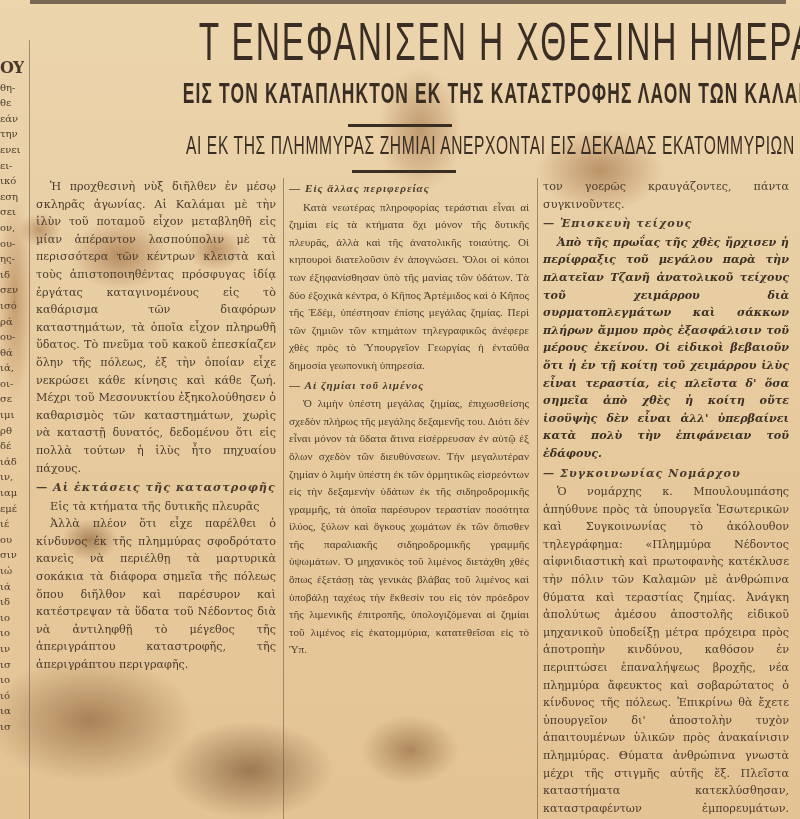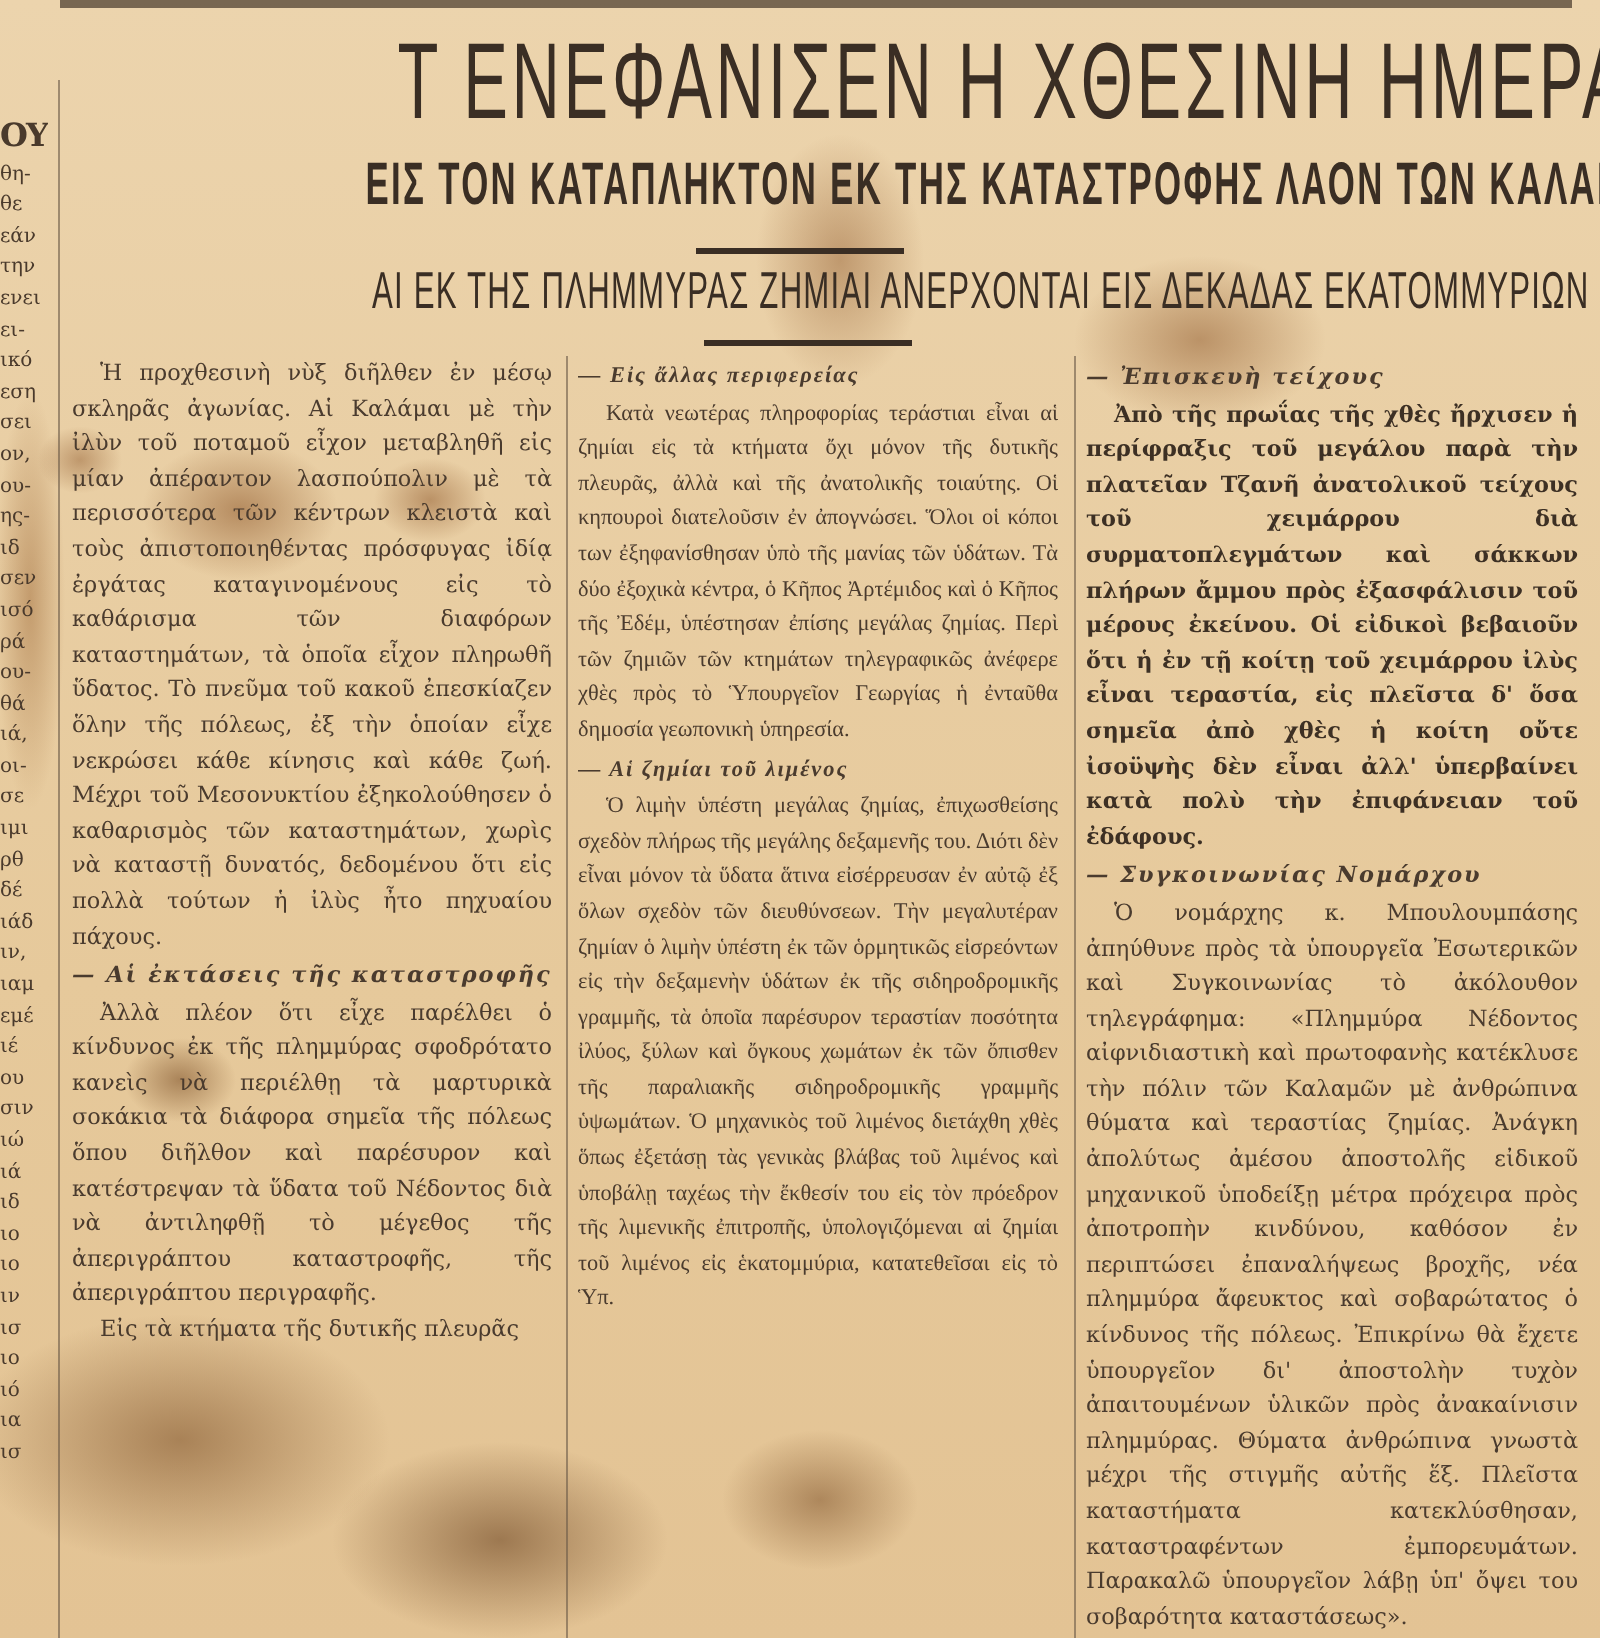--- a/index.html
+++ b/index.html
@@ -25,21 +25,21 @@
   .h1{position:absolute;left:60px;right:10px;top:12px;text-align:center;font-family:"Liberation Sans",sans-serif;
       font-size:54px;line-height:58px;letter-spacing:3px;transform:scaleX(.62);transform-origin:center top;white-space:nowrap;color:#3a2e24;}
   .h2{position:absolute;left:20px;right:5px;top:76px;text-align:center;font-family:"Liberation Sans",sans-serif;font-weight:bold;
       font-size:30px;line-height:34px;letter-spacing:2px;transform:scaleX(.58);transform-origin:center top;white-space:nowrap;color:#3a2e24;}
   .h3{position:absolute;left:40px;right:30px;top:130px;text-align:center;font-family:"Liberation Sans",sans-serif;
       font-size:26px;line-height:30px;letter-spacing:1px;transform:scaleX(.6);transform-origin:center top;white-space:nowrap;color:#3a2e24;}
   .hr{position:absolute;height:3px;background:#3a2e24}
   .col{position:absolute;top:178px;font-size:11.2px;line-height:17.6px;text-align:justify;color:#4a3b2e;overflow:hidden;bottom:4px;}
   .col p{margin:0;text-indent:14px;}
   .col .sub{margin:2px 0 1px 0;text-indent:0;font-weight:bold;font-style:italic;letter-spacing:1px;}
-  .col .it{font-weight:bold;color:#3d3024}
+  .col .it{font-style:italic;font-weight:bold;color:#3d3024}
 </style>
 </head>
 <body>
 
 <div class="paper"></div>
 <div class="topbar"></div>
 
 <div class="prevcol">
   <div class="hd">ΟΥ</div>
   <div id="prevlines">
@@ -91,29 +91,30 @@
 
 <div class="h1">Τ ΕΝΕΦΑΝΙΣΕΝ Η ΧΘΕΣΙΝΗ ΗΜΕΡΑ</div>
 <div class="h2">ΕΙΣ ΤΟΝ ΚΑΤΑΠΛΗΚΤΟΝ ΕΚ ΤΗΣ ΚΑΤΑΣΤΡΟΦΗΣ ΛΑΟΝ ΤΩΝ ΚΑΛΑΜΩΝ</div>
 <div class="hr" style="left:348px;width:104px;top:124px;"></div>
 <div class="h3">ΑΙ ΕΚ ΤΗΣ ΠΛΗΜΜΥΡΑΣ ΖΗΜΙΑΙ ΑΝΕΡΧΟΝΤΑΙ ΕΙΣ ΔΕΚΑΔΑΣ ΕΚΑΤΟΜΜΥΡΙΩΝ</div>
 <div class="hr" style="left:352px;width:104px;top:170px;"></div>
 
 <div class="col" id="col0" style="left:36px;width:240px;">
     <p>Ἡ προχθεσινὴ νὺξ διῆλθεν ἐν μέσῳ σκληρᾶς ἀγωνίας. Αἱ Καλάμαι μὲ τὴν ἰλὺν τοῦ ποταμοῦ εἶχον μεταβληθῆ εἰς μίαν ἀπέραντον λασπούπολιν μὲ τὰ περισσότερα τῶν κέντρων κλειστὰ καὶ τοὺς ἀπιστοποιηθέντας πρόσφυγας ἰδίᾳ ἐργάτας καταγινομένους εἰς τὸ καθάρισμα τῶν διαφόρων καταστημάτων, τὰ ὁποῖα εἶχον πληρωθῆ ὕδατος. Τὸ πνεῦμα τοῦ κακοῦ ἐπεσκίαζεν ὅλην τῆς πόλεως, ἐξ τὴν ὁποίαν εἶχε νεκρώσει κάθε κίνησις καὶ κάθε ζωή. Μέχρι τοῦ Μεσονυκτίου ἐξηκολούθησεν ὁ καθαρισμὸς τῶν καταστημάτων, χωρὶς νὰ καταστῇ δυνατός, δεδομένου ὅτι εἰς πολλὰ τούτων ἡ ἰλὺς ἦτο πηχυαίου πάχους.</p>
     <p class="sub">— Αἱ ἐκτάσεις τῆς καταστροφῆς</p>
+    <p>Εἰς τὰ κτήματα τῆς δυτικῆς πλευρᾶς</p>
     <p>Ἀλλὰ πλέον ὅτι εἶχε παρέλθει ὁ κίνδυνος ἐκ τῆς πλημμύρας σφοδρότατο κανεὶς νὰ περιέλθῃ τὰ μαρτυρικὰ σοκάκια τὰ διάφορα σημεῖα τῆς πόλεως ὅπου διῆλθον καὶ παρέσυρον καὶ κατέστρεψαν τὰ ὕδατα τοῦ Νέδοντος διὰ νὰ ἀντιληφθῇ τὸ μέγεθος τῆς ἀπεριγράπτου καταστροφῆς, τῆς ἀπεριγράπτου περιγραφῆς.</p>
-    <p>Εἰς τὰ κτήματα τῆς δυτικῆς πλευρᾶς</p>
   </div>
 <div class="rule-v" style="left:283px;top:178px;height:641px;"></div>
 <div class="col" id="col1" style="left:289px;width:240px;font-family:Liberation Serif, serif;">
     <p class="sub">— Εἰς ἄλλας περιφερείας</p>
     <p>Κατὰ νεωτέρας πληροφορίας τεράστιαι εἶναι αἱ ζημίαι εἰς τὰ κτήματα ὄχι μόνον τῆς δυτικῆς πλευρᾶς, ἀλλὰ καὶ τῆς ἀνατολικῆς τοιαύτης. Οἱ κηπουροὶ διατελοῦσιν ἐν ἀπογνώσει. Ὅλοι οἱ κόποι των ἐξηφανίσθησαν ὑπὸ τῆς μανίας τῶν ὑδάτων. Τὰ δύο ἐξοχικὰ κέντρα, ὁ Κῆπος Ἀρτέμιδος καὶ ὁ Κῆπος τῆς Ἐδέμ, ὑπέστησαν ἐπίσης μεγάλας ζημίας. Περὶ τῶν ζημιῶν τῶν κτημάτων τηλεγραφικῶς ἀνέφερε χθὲς πρὸς τὸ Ὑπουργεῖον Γεωργίας ἡ ἐνταῦθα δημοσία γεωπονικὴ ὑπηρεσία.</p>
     <p class="sub">— Αἱ ζημίαι τοῦ λιμένος</p>
     <p>Ὁ λιμὴν ὑπέστη μεγάλας ζημίας, ἐπιχωσθείσης σχεδὸν πλήρως τῆς μεγάλης δεξαμενῆς του. Διότι δὲν εἶναι μόνον τὰ ὕδατα ἅτινα εἰσέρρευσαν ἐν αὐτῷ ἐξ ὅλων σχεδὸν τῶν διευθύνσεων. Τὴν μεγαλυτέραν ζημίαν ὁ λιμὴν ὑπέστη ἐκ τῶν ὁρμητικῶς εἰσρεόντων εἰς τὴν δεξαμενὴν ὑδάτων ἐκ τῆς σιδηροδρομικῆς γραμμῆς, τὰ ὁποῖα παρέσυρον τεραστίαν ποσότητα ἰλύος, ξύλων καὶ ὄγκους χωμάτων ἐκ τῶν ὄπισθεν τῆς παραλιακῆς σιδηροδρομικῆς γραμμῆς ὑψωμάτων. Ὁ μηχανικὸς τοῦ λιμένος διετάχθη χθὲς ὅπως ἐξετάσῃ τὰς γενικὰς βλάβας τοῦ λιμένος καὶ ὑποβάλῃ ταχέως τὴν ἔκθεσίν του εἰς τὸν πρόεδρον τῆς λιμενικῆς ἐπιτροπῆς, ὑπολογιζόμεναι αἱ ζημίαι τοῦ λιμένος εἰς ἑκατομμύρια, κατατεθεῖσαι εἰς τὸ Ὑπ.</p>
   </div>
 <div class="rule-v" style="left:537px;top:178px;height:641px;"></div>
 <div class="col" id="col2" style="left:543px;width:246px;">
+    <p style="text-indent: 0px;">τον γοερῶς κραυγάζοντες, πάντα συγκινοῦντες.</p>
     <p class="sub">— Ἐπισκευὴ τείχους</p>
     <p class="it">Ἀπὸ τῆς πρωΐας τῆς χθὲς ἤρχισεν ἡ περίφραξις τοῦ μεγάλου παρὰ τὴν πλατεῖαν Τζανῆ ἀνατολικοῦ τείχους τοῦ χειμάρρου διὰ συρματοπλεγμάτων καὶ σάκκων πλήρων ἄμμου πρὸς ἐξασφάλισιν τοῦ μέρους ἐκείνου. Οἱ εἰδικοὶ βεβαιοῦν ὅτι ἡ ἐν τῇ κοίτῃ τοῦ χειμάρρου ἰλὺς εἶναι τεραστία, εἰς πλεῖστα δ' ὅσα σημεῖα ἀπὸ χθὲς ἡ κοίτη οὔτε ἰσοϋψὴς δὲν εἶναι ἀλλ' ὑπερβαίνει κατὰ πολὺ τὴν ἐπιφάνειαν τοῦ ἐδάφους.</p>
     <p class="sub">— Συγκοινωνίας Νομάρχου</p>
     <p>Ὁ νομάρχης κ. Μπουλουμπάσης ἀπηύθυνε πρὸς τὰ ὑπουργεῖα Ἐσωτερικῶν καὶ Συγκοινωνίας τὸ ἀκόλουθον τηλεγράφημα: «Πλημμύρα Νέδοντος αἰφνιδιαστικὴ καὶ πρωτοφανὴς κατέκλυσε τὴν πόλιν τῶν Καλαμῶν μὲ ἀνθρώπινα θύματα καὶ τεραστίας ζημίας. Ἀνάγκη ἀπολύτως ἀμέσου ἀποστολῆς εἰδικοῦ μηχανικοῦ ὑποδείξῃ μέτρα πρόχειρα πρὸς ἀποτροπὴν κινδύνου, καθόσον ἐν περιπτώσει ἐπαναλήψεως βροχῆς, νέα πλημμύρα ἄφευκτος καὶ σοβαρώτατος ὁ κίνδυνος τῆς πόλεως. Ἐπικρίνω θὰ ἔχετε ὑπουργεῖον δι' ἀποστολὴν τυχὸν ἀπαιτουμένων ὑλικῶν πρὸς ἀνακαίνισιν πλημμύρας. Θύματα ἀνθρώπινα γνωστὰ μέχρι τῆς στιγμῆς αὐτῆς ἕξ. Πλεῖστα καταστήματα κατεκλύσθησαν, καταστραφέντων ἐμπορευμάτων. Παρακαλῶ ὑπουργεῖον λάβῃ ὑπ' ὄψει του σοβαρότητα καταστάσεως».</p>
   </div>
 
 </body></html>

